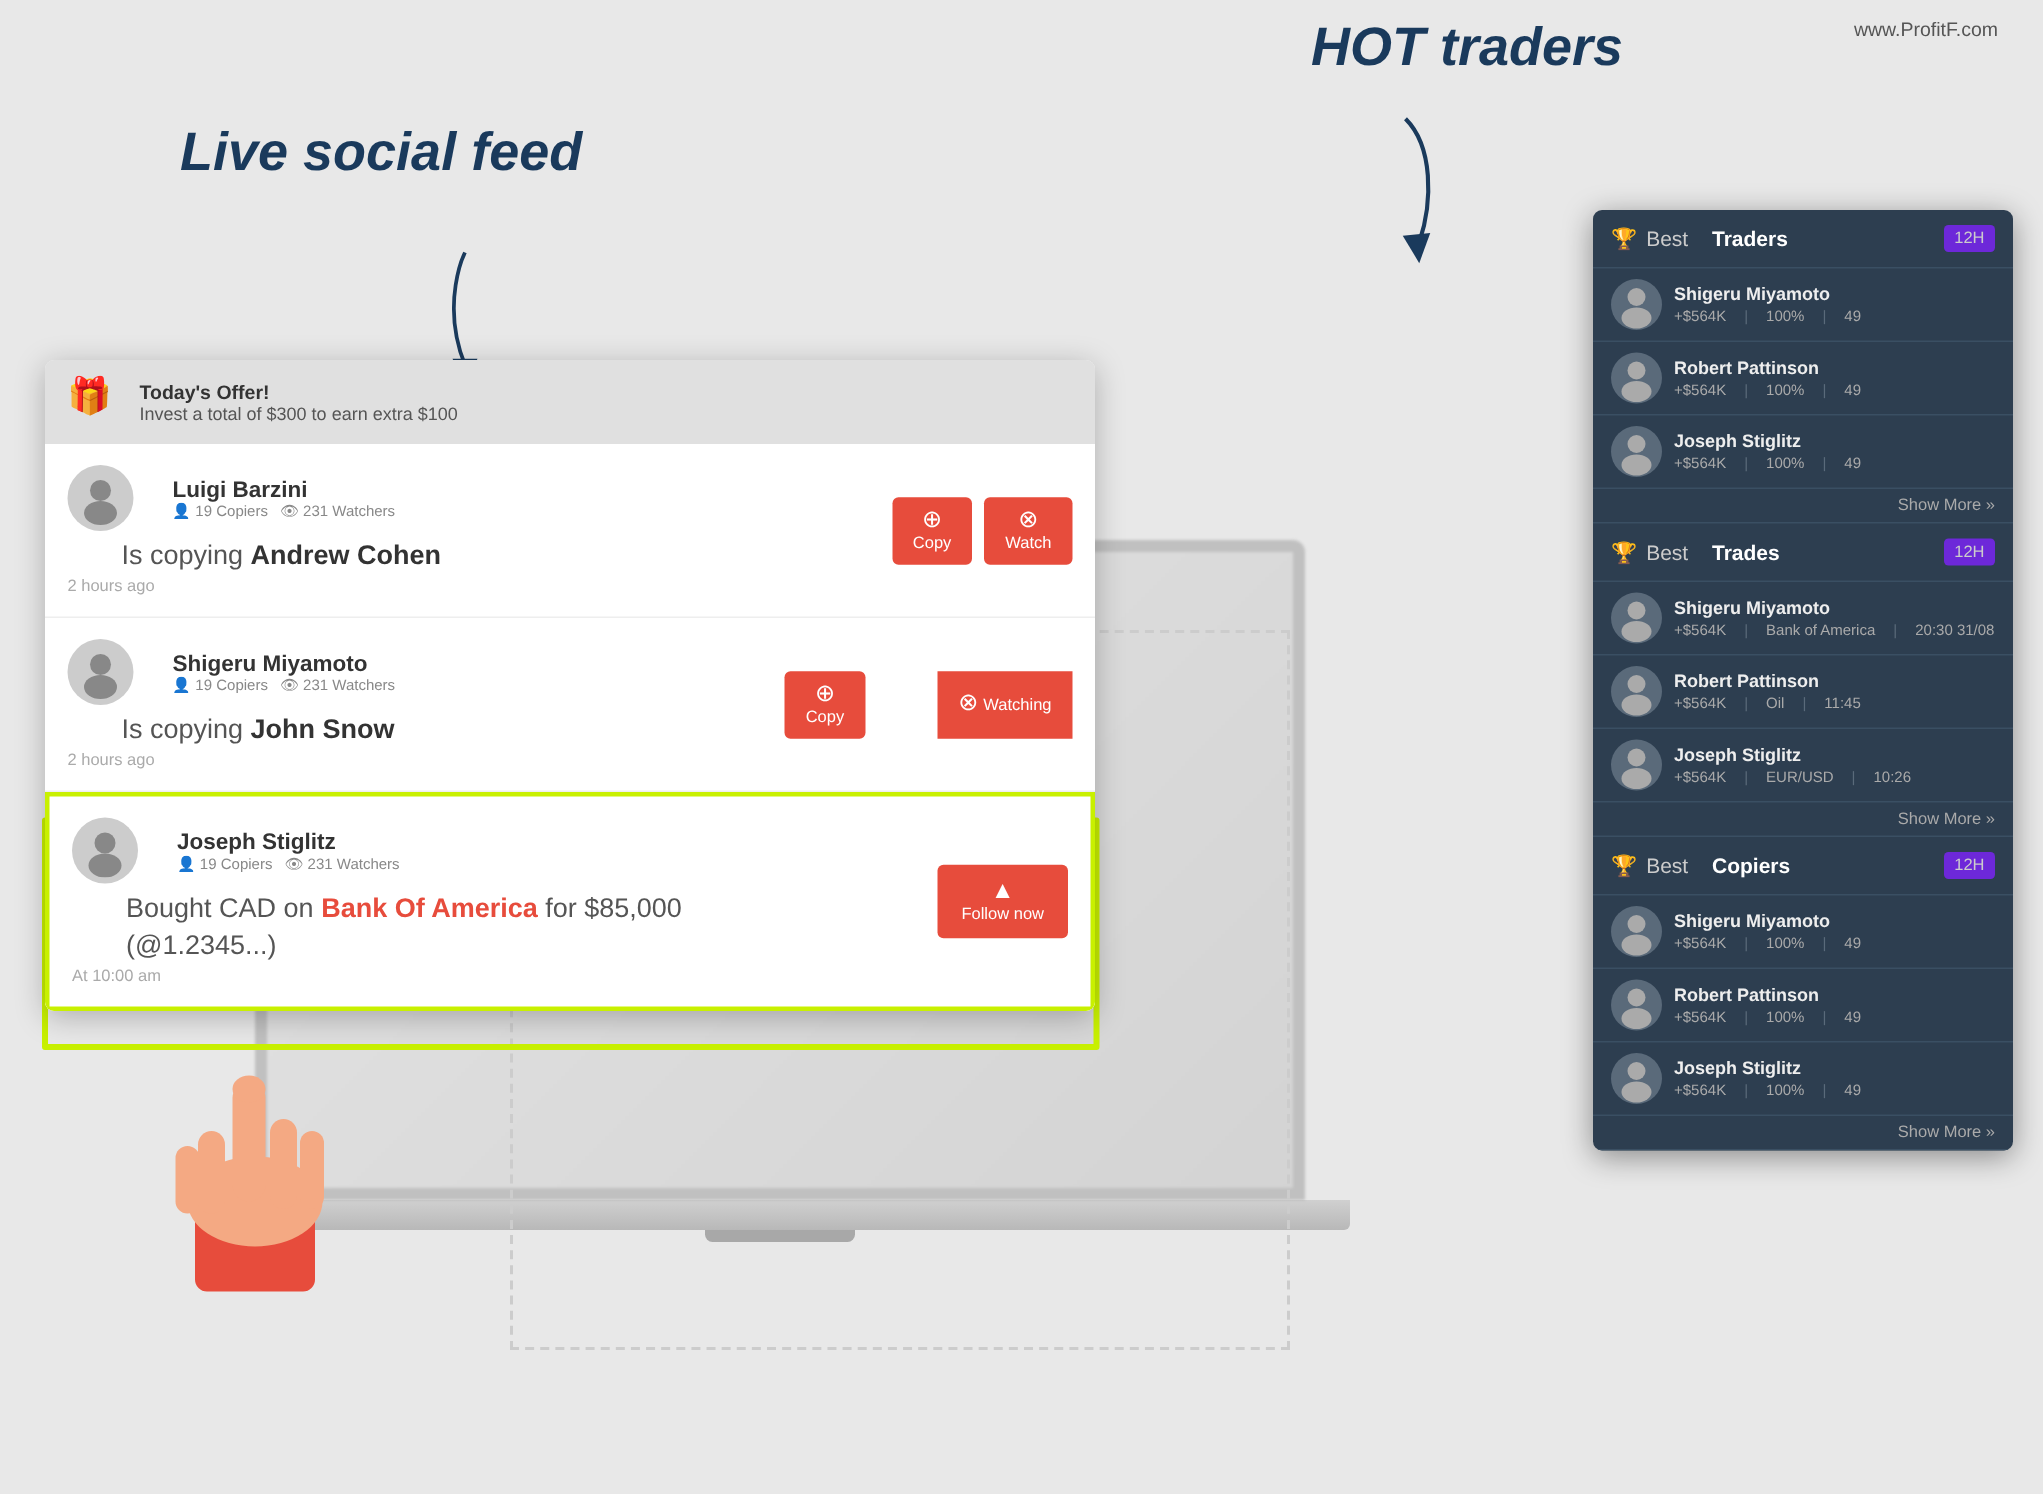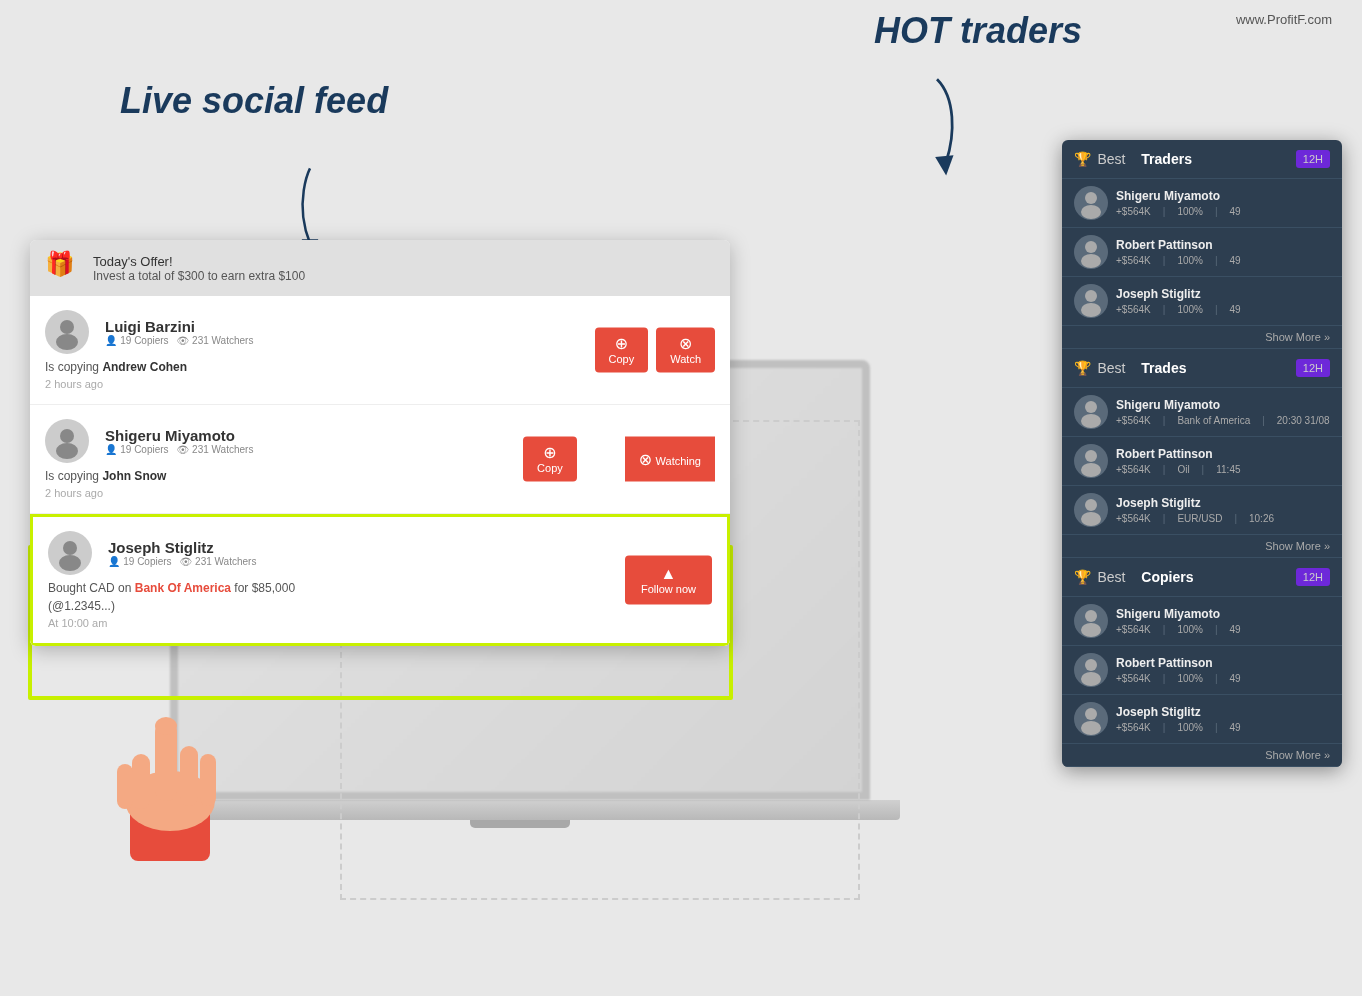--- a/index.html
+++ b/index.html
@@ -85,21 +85,21 @@
     .offer-icon {
       width: 36px;
       height: 36px;
       color: #e74c3c;
       font-size: 24px;
     }
 
     .offer-text-block {}
 
     .offer-title {
-      font-weight: normal;
+      font-weight: bold;
       font-size: 13px;
       color: #333;
     }
 
     .offer-subtitle {
       font-size: 12px;
       color: #555;
     }
 
     .feed-item {
@@ -110,21 +110,21 @@
     }
 
     .feed-item.highlighted {
       border: 3px solid #c8f000;
       background: white;
     }
 
     .feed-item-header {
       display: flex;
       align-items: center;
-      gap: 16px;
+      gap: 26px;
       margin-bottom: 6px;
     }
 
     .avatar {
       width: 44px;
       height: 44px;
       border-radius: 50%;
       background: #ccc;
       overflow: hidden;
       flex-shrink: 0;
@@ -146,23 +146,24 @@
     }
 
     .user-stats {
       font-size: 10px;
       color: #888;
       display: flex;
       gap: 8px;
     }
 
     .feed-action {
-      font-size: 12px;
+      font-size: 18px;
       color: #555;
       margin-bottom: 4px;
+      margin-left: 36px;
     }
 
     .feed-action strong {
       color: #333;
     }
 
     .feed-action .bank-link {
       color: #e74c3c;
       font-weight: bold;
     }

